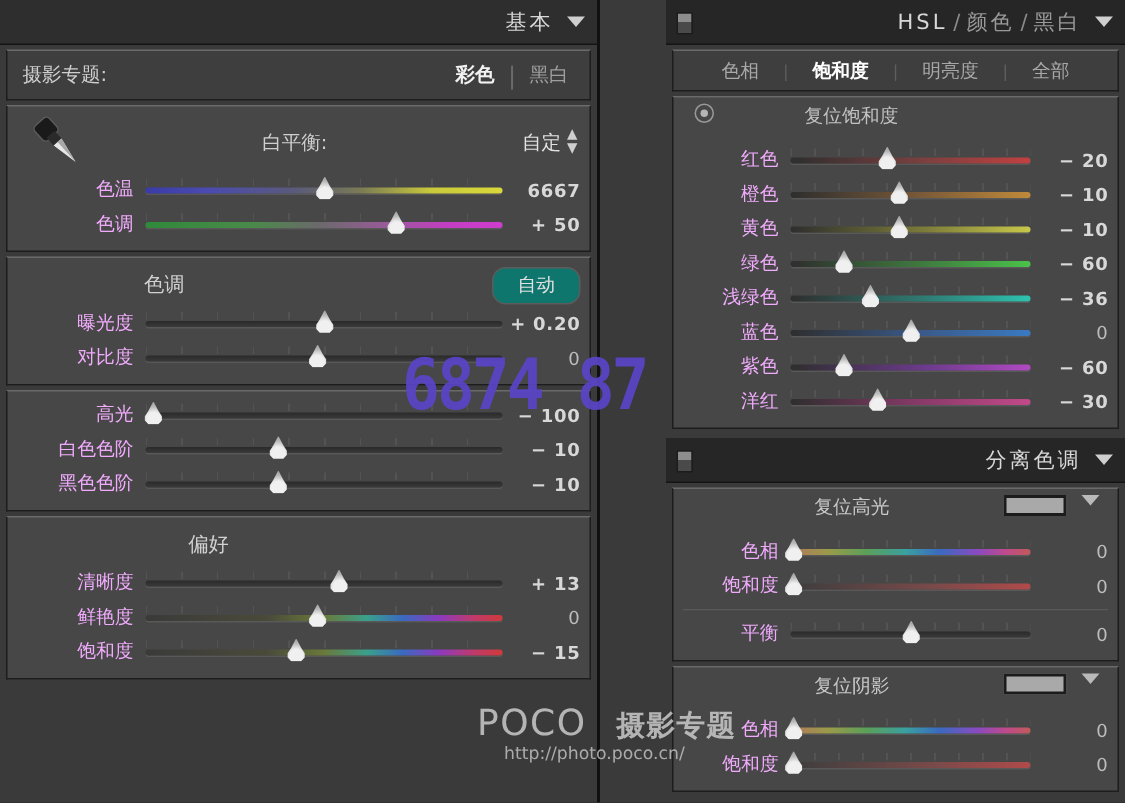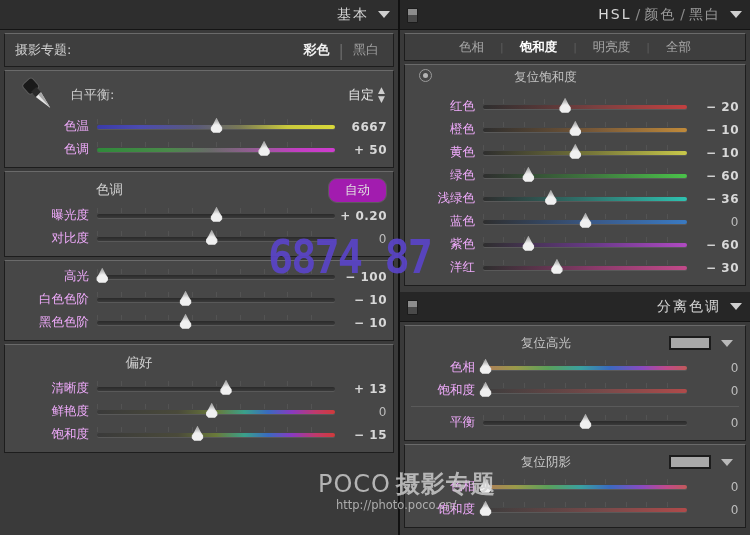--- a/index.html
+++ b/index.html
@@ -7,21 +7,21 @@
     width: 750px; height: 535px;
     background: #2b2b2b;
     font-family: "DejaVu Sans", "Liberation Sans", sans-serif;
     overflow: hidden;
   }
   .screen { position: relative; width: 750px; height: 404px; display: flex; }
 
   
   .col { position: relative; height: 535px; }
   .col-left  { width: 400px; background: #3a3a3a; border-right: 2px solid #111; }
-  .col-right { width: 350px; background: #3a3a3a; }
+  .col-right { width: 350px; background: #3a3a3a; padding-left: 44px; }
 
   .panel-head {
     position: relative;
     height: 30px;
     background: #2e2e2e;
     border-bottom: 1px solid #141414;
     display: flex; align-items: center; justify-content: flex-end;
     padding-right: 8px;
     color: #d6d6d6;
     font-size: 14px;
@@ -128,32 +128,32 @@
   .treat-opt { color: #f2f2f2; font-size: 13px; font-weight: bold; }
   .treat-opt.off { color: #9e9e9e; font-weight: normal; }
   .treat-pipe { color: #6a6a6a; margin: 0 9px; }
 
   .wb-row {
     display: flex; align-items: center;
     height: 40px; padding: 0 8px 0 0;
     position: relative;
   }
   .eyedropper { width: 66px; height: 40px; position: relative; }
-  .wb-lbl { flex: 1; color: #cfcfcf; font-size: 13px; padding-right: 26px; }
+  .wb-lbl { flex: 1; text-align: center; color: #cfcfcf; font-size: 13px; padding-right: 26px; }
   .wb-val { color: #e2e2e2; font-size: 13px; white-space: nowrap; }
   .spin { display: inline-block; margin-left: 4px; color: #cfcfcf; font-size: 9px; line-height: 9px; vertical-align: middle; }
 
   .sec-head {
     display: flex; align-items: center; height: 28px; padding: 0 6px;
     position: relative;
   }
   .sec-title { flex: 1; text-align: center; color: #d0d0d0; font-size: 13.5px; padding-left: 40px; }
   .sec-title.left-ish { text-align: center; padding-left: 0; padding-right: 120px; }
   .auto-btn {
-    background: #a21caf; color: #e0e0e0; font-size: 12.5px;
+    background: #0f766e; color: #e0e0e0; font-size: 12.5px;
     padding: 3px 16px; border-radius: 9px;
     border: 1px solid #5c5c5c;
   }
 
   
   .tabbar {
     display: flex; align-items: center; justify-content: center;
     height: 28px; gap: 0;
     background: #3e3e3e;
     border-top: 1px solid #6a6a6a;
@@ -175,21 +175,21 @@
     border: 1px solid #9a9a9a; margin-left: 8px;
     position: relative;
   }
   .target-icon:after {
     content: ""; position: absolute; left: 3px; top: 3px;
     width: 5px; height: 5px; border-radius: 50%; background: #b5b5b5;
   }
   .reset-lbl { flex: 1; text-align: center; color: #c2c2c2; font-size: 12.5px; padding-right: 80px; }
 
   .swatch-row {
-    display: flex; align-items: center; height: 26px; padding: 0 6px;
+    display: flex; align-items: flex-start; height: 26px; padding: 0 6px;
   }
   .swatch-lbl { flex: 1; text-align: center; color: #c8c8c8; font-size: 12.5px; padding-right: 44px; padding-left: 56px; }
   .swatch {
     width: 42px; height: 14px;
     background: #a9a9a9;
     border: 2px solid #1c1c1c;
     margin-right: 10px;
   }
   .swatch-caret {
     width: 0; height: 0;
@@ -212,21 +212,21 @@
   .wm-poco {
     position: absolute; left: 318px; top: 468px;
     pointer-events: none;
     opacity: .82;
   }
   .wm-poco .main {
     font-size: 24px; color: #cfcfcf; letter-spacing: 1px;
     font-family: "DejaVu Sans", "Liberation Sans", sans-serif;
     white-space: nowrap;
   }
-  .wm-poco .main .cn { font-size: 24px; font-weight: bold; margin-left: 5px; }
+  .wm-poco .main .cn { font-size: 19px; font-weight: bold; margin-left: 20px; }
   .wm-poco .url {
     font-size: 11.5px; color: #c4c4c4; margin-top: -2px; margin-left: 18px;
     white-space: nowrap;
   }
 </style>
 </head>
 <body>
 
 <div class="screen">
 

